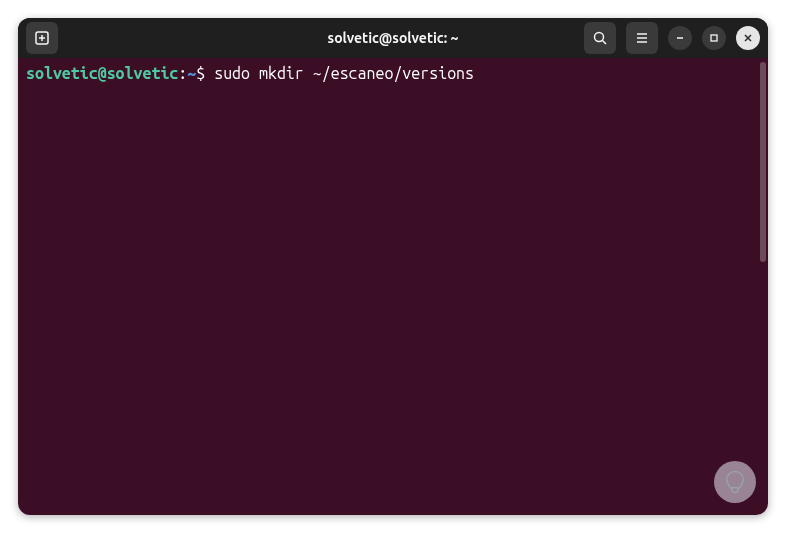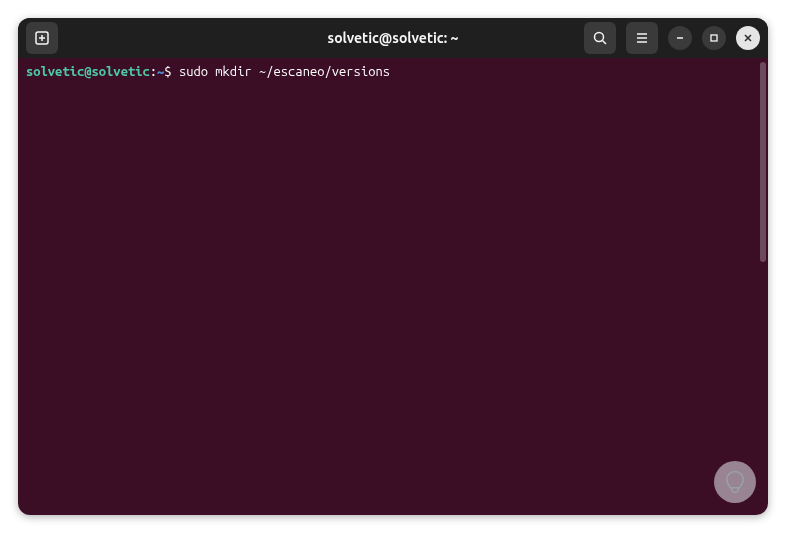--- a/index.html
+++ b/index.html
@@ -73,21 +73,21 @@
       justify-content: center;
       cursor: pointer;
       color: #f5f5f5;
     }
     .win-btn.close {
       background: #e5e5e5;
       color: #2a2a2a;
     }
     .terminal-body {
       padding: 6px 8px;
-      font-size: 13px;
+      font-size: 16px;
       line-height: 1.2;
       color: #ffffff;
       font-family: 'Ubuntu Mono', 'DejaVu Sans Mono', monospace;
       height: calc(100% - 40px);
       position: relative;
     }
     .line {
       white-space: pre;
     }
     .prompt-user {

